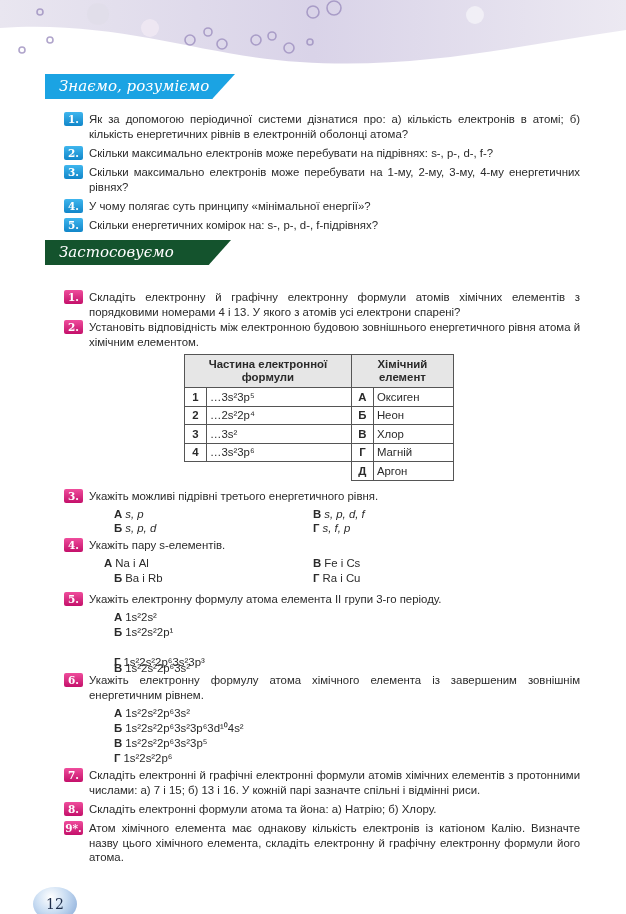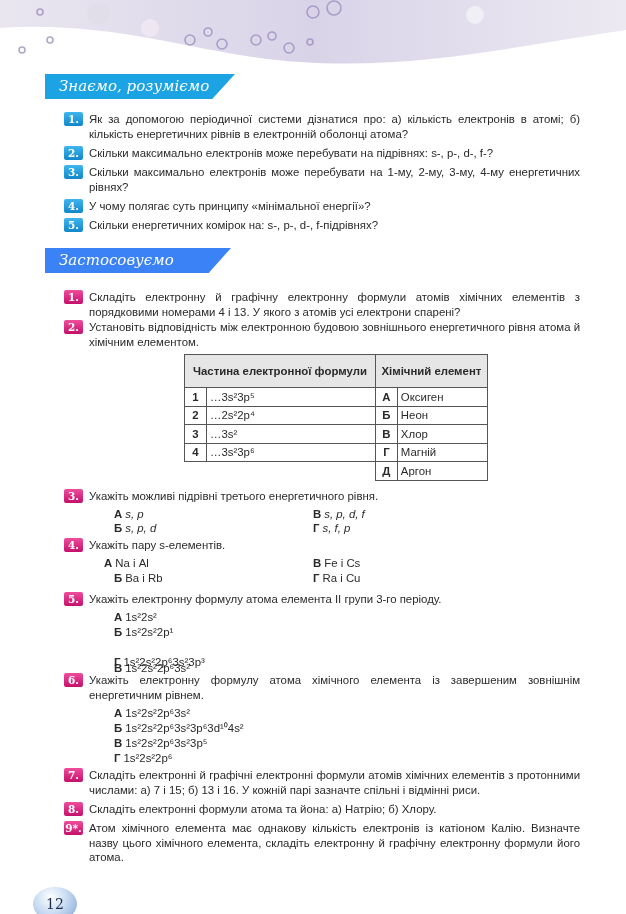--- a/index.html
+++ b/index.html
@@ -4,32 +4,32 @@
 <style>
   * { box-sizing: border-box; margin: 0; padding: 0; }
   html, body { width: 626px; height: 914px; background: #ffffff; overflow: hidden; }
   body { position: relative; font-family: "Liberation Sans", sans-serif; color: #2a2a2a; font-size: 11.4px; line-height: 14.6px; }
 
   .header-bg { position: absolute; left: 0; top: 0; width: 626px; height: 70px; overflow: hidden; }
   .header-bg svg { display: block; }
 
   .banner { position: absolute; height: 25px; color: #fff; font-family: "DejaVu Serif", serif; font-style: italic; font-size: 15px; line-height: 25px; padding-left: 14px; box-shadow: 1px 2px 3px rgba(0,0,0,0.25); margin-left: 17px; }
   .banner.blue { left: 28px; top: 74px; width: 190px; background: #1ba3e3; clip-path: polygon(0 0, 100% 0, 88% 100%, 0 100%); }
-  .banner.pink { left: 28px; top: 248px; width: 186px; background: #3b82f6; clip-path: polygon(0 0, 100% 0, 88% 100%, 0 100%); }
+  .banner.pink { left: 28px; top: 240px; width: 186px; background: #14532d; clip-path: polygon(0 0, 100% 0, 88% 100%, 0 100%); }
 
   .q { position: absolute; left: 64px; width: 516px; display: flex; }
   .badge { flex: none; width: 19px; height: 14px; margin-right: 6px; margin-top: 0px; border-radius: 2px; color: #fff; font-family: "DejaVu Serif", serif; font-weight: bold; font-size: 10.5px; line-height: 14px; text-align: center; }
   .badge.blue { background: linear-gradient(#3fb6ee, #1186c9); }
   .badge.pink { background: linear-gradient(#ef4d9c, #c4106a); }
   .qtext { flex: 1; text-align: justify; }
 
   .opt { position: absolute; font-size: 11.4px; line-height: 13px; }
   .opt b { font-weight: bold; margin-right: 3px; }
 
-  table.match { position: absolute; left: 184px; top: 354px; width: 304px; border-collapse: collapse; font-size: 11.4px; }
+  table.match { position: absolute; left: 184px; top: 354px; width: 270px; border-collapse: collapse; font-size: 11.4px; }
   table.match td, table.match th { border: 1px solid #555; height: 18.6px; padding: 0 3px; }
   table.match th { background: #e6e6e6; font-weight: bold; text-align: center; line-height: 13px; height: 33px; }
   table.match td.k { font-weight: bold; text-align: center; width: 22px; }
   table.match td.empty { border: none; }
 
   .page-num { position: absolute; left: 33px; top: 887px; width: 44px; height: 34px; border-radius: 50%; background: radial-gradient(circle at 40% 30%, #ffffff 0%, #c8dcf2 45%, #7fa3d4 100%); font-family: "DejaVu Serif", serif; font-size: 14px; color: #1d2d4a; text-align: center; line-height: 34px; }
 </style>
 </head>
 <body>
 

